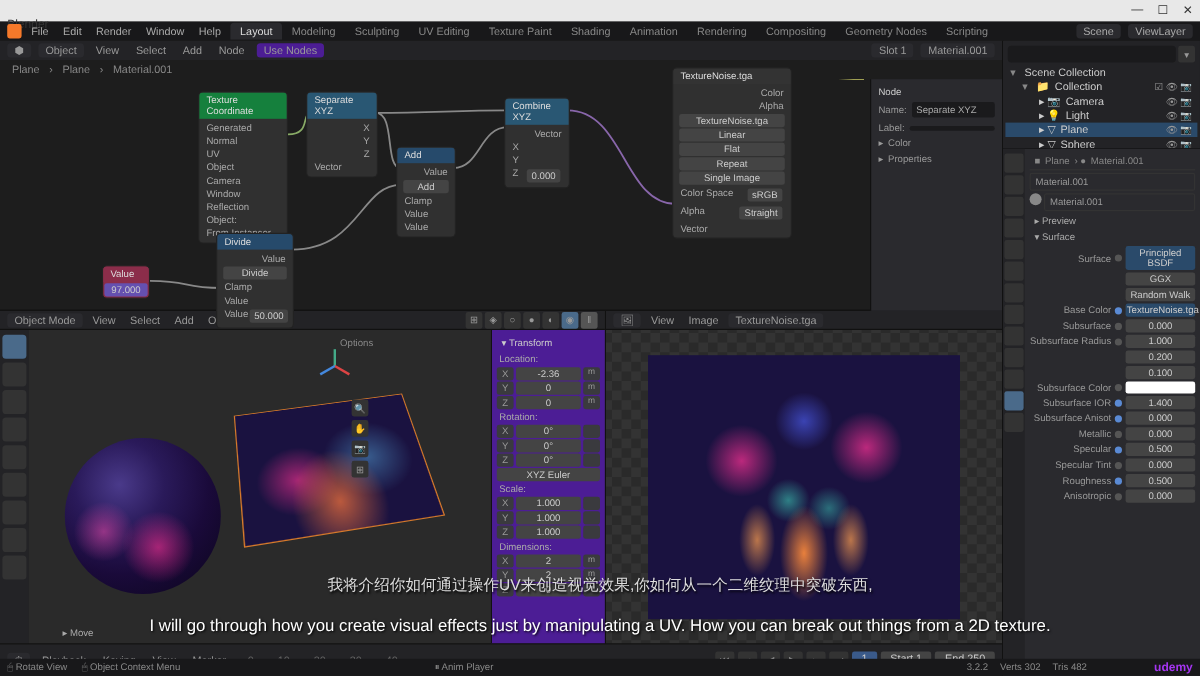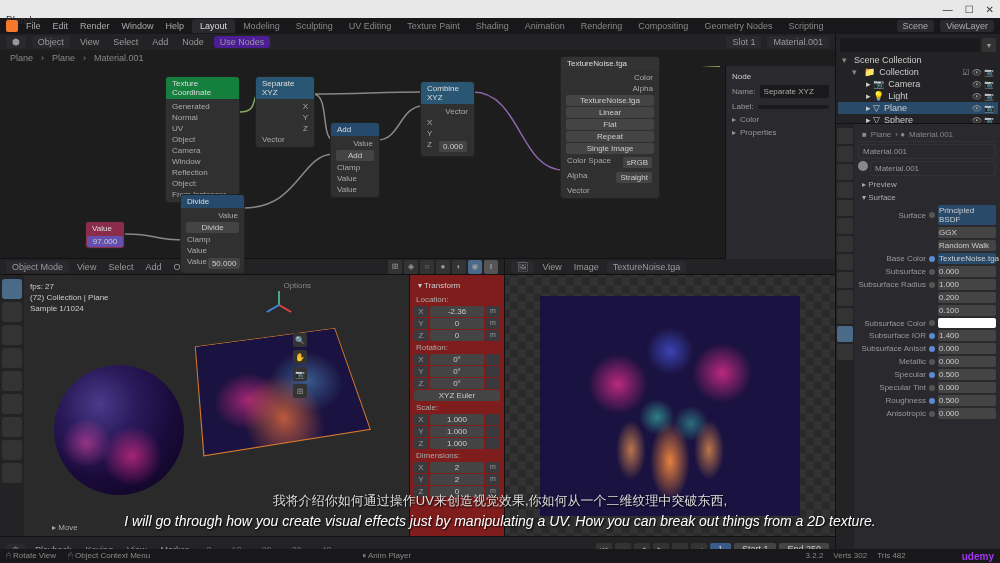--- a/index.html
+++ b/index.html
@@ -77,21 +77,21 @@
 .sphere { left: 30px; top: 90px; width: 130px; height: 130px; border-radius: 50%; background: radial-gradient(circle at 35% 30%, #4a3a8a 0%, #2a1a5a 30%, #1a0a3a 60%, #0a051a 100%); position: absolute; overflow: hidden; }
 .sphere::after { content:''; position: absolute; inset:0; background: radial-gradient(circle at 60% 70%, rgba(255,50,150,0.6) 0%, transparent 25%), radial-gradient(circle at 25% 60%, rgba(255,80,180,0.5) 0%, transparent 20%); }
 .plane3d { position: absolute; left: 175px; top: 45px; width: 155px; height: 130px; transform: perspective(400px) rotateX(35deg) rotateZ(-10deg); border: 1px solid #d87a2a; background: #1a1240; overflow: hidden; }
 .plane3d::after { content:''; position:absolute; inset:0; background: radial-gradient(ellipse at 50% 80%, rgba(255,120,60,0.7) 0%, transparent 35%), radial-gradient(circle at 30% 60%, rgba(255,50,150,0.6) 0%, transparent 25%), radial-gradient(circle at 70% 50%, rgba(100,200,255,0.4) 0%, transparent 30%); }
 
 .gizmo { position: absolute; right: 110px; top: 10px; width: 40px; height: 40px; }
 .gizmo-arm { position: absolute; width: 2px; height: 14px; left: 19px; top: 6px; background: #4a8; transform-origin: bottom; }
 .gizmo-arm.r { background: #d44; transform: rotate(120deg); }
 .gizmo-arm.b { background: #48d; transform: rotate(-120deg); }
 
-.vp-transform { width: 95px; background: #7f1d1d; border-left: 1px solid #111; padding: 4px; font-size: 8px; }
+.vp-transform { width: 95px; background: #4c1d95; border-left: 1px solid #111; padding: 4px; font-size: 8px; }
 .tf-header { padding: 2px 4px; color: #ccc; margin-bottom: 2px; }
 .tf-section { color: #aaa; padding: 1px 2px; font-size: 8px; }
 .tf-row { display: flex; gap: 2px; margin: 1px 0; }
 .tf-axis { width: 14px; background: #3a3a3e; text-align: center; border-radius: 2px; padding: 1px; }
 .tf-val { flex: 1; background: #444; text-align: center; border-radius: 2px; padding: 1px; color: #ccc; }
 .tf-unit { width: 14px; background: #3a3a3e; text-align: center; border-radius: 2px; padding: 1px; font-size: 7px; }
 
 .img-body { flex: 1; background: repeating-conic-gradient(#2a2a2a 0% 25%, #333 0% 50%) 50% / 16px 16px; position: relative; display: flex; align-items: center; justify-content: center; }
 .img-render { width: 260px; height: 220px; background: #1a1240; position: relative; overflow: hidden; }
 .img-render::before { content:''; position: absolute; inset:0; background: 
@@ -116,35 +116,35 @@
 .properties { flex: 1; background: #2a2a2e; display: flex; font-size: 8px; }
 .props-tabs { width: 18px; background: #232326; display: flex; flex-direction: column; padding: 4px 1px; gap: 2px; }
 .props-tab { width: 16px; height: 16px; background: #333; border-radius: 2px; }
 .props-tab.active { background: #4a6a8a; }
 .props-body { flex: 1; padding: 4px; overflow: hidden; }
 .props-bc { padding: 2px 4px; font-size: 8px; color: #888; border-bottom: 1px solid #333; margin-bottom: 2px; display: flex; gap: 4px; }
 .material-name { background: #2a2a2e; padding: 2px 4px; margin: 2px 0; border-radius: 2px; border: 1px solid #333; }
 .prop-section { padding: 2px 4px; color: #aaa; }
 .prop-row { display: flex; align-items: center; padding: 1px 0; gap: 3px; }
 .prop-label { flex: 1; text-align: right; color: #999; font-size: 8px; }
-.prop-val { width: 58px; background: #444; text-align: left; border-radius: 2px; padding: 1px; color: #ccc; font-size: 8px; }
+.prop-val { width: 58px; background: #444; text-align: center; border-radius: 2px; padding: 1px; color: #ccc; font-size: 8px; }
 .prop-val.link { background: #2a4a6a; }
 .prop-dot { width: 6px; height: 6px; border-radius: 50%; background: #555; }
 .prop-dot.on { background: #5a8ad4; }
 .prop-color { width: 58px; height: 10px; background: #fff; border-radius: 2px; }
 
 .timeline { height: 27px; background: #232326; border-top: 1px solid #111; display: flex; align-items: center; padding: 0 6px; gap: 6px; font-size: 9px; }
 .timeline-controls { margin-left: auto; display: flex; gap: 3px; }
 .tl-btn { width: 16px; height: 14px; background: #333; border-radius: 2px; display: flex; align-items: center; justify-content: center; }
 .tl-field { background: #444; padding: 1px 8px; border-radius: 2px; color: #ccc; }
 .frame-current { background: #3a5a8a; }
 
 .subtitle { position: absolute; bottom: 34px; left: 0; right: 0; text-align: center; pointer-events: none; }
 .sub-cn { color: #ddd; font-size: 13px; text-shadow: 1px 1px 2px #000; }
-.sub-en { color: #fff; font-size: 14px; text-shadow: 1px 1px 2px #000; display: block; margin-top: 3px; font-style: italic; }
+.sub-en { color: #fff; font-size: 14px; text-shadow: 1px 1px 2px #000; display: block; margin-top: 16px; }
 
 .statusbar { position: absolute; bottom: 0; left: 0; right: 0; height: 14px; background: #18181a; display: flex; align-items: center; padding: 0 6px; font-size: 8px; color: #888; gap: 12px; }
 .status-right { margin-left: auto; display: flex; gap: 10px; }
 .udemy { color: #a435f0; font-weight: bold; font-size: 10px; padding-left: 46px; }
 </style>
 </head>
 <body>
 
 <div class="titlebar">
   <div class="titlebar-left">
@@ -348,25 +348,20 @@
             <div class="vp-tool"></div>
             <div class="vp-tool"></div>
             <div class="vp-tool"></div>
             <div class="vp-tool"></div>
             <div class="vp-tool"></div>
             <div class="vp-tool"></div>
             <div class="vp-tool"></div>
             <div class="vp-tool"></div>
           </div>
           <div class="vp-3d">
-            <div class="vp-info">
-              <div>fps: 27</div>
-              <div>(72) Collection | Plane</div>
-              <div>Sample 1/1024</div>
-            </div>
             <div class="sphere"></div>
             <div class="plane3d"></div>
             <div class="gizmo">
               <div class="gizmo-arm"></div>
                 <div class="gizmo-arm r"></div>
                 <div class="gizmo-arm b"></div>
             </div>
             <div style="position:absolute;right:102px;top:58px;display:flex;flex-direction:column;gap:3px">
               <span class="vp-icon">🔍</span>
               <span class="vp-icon">✋</span>

